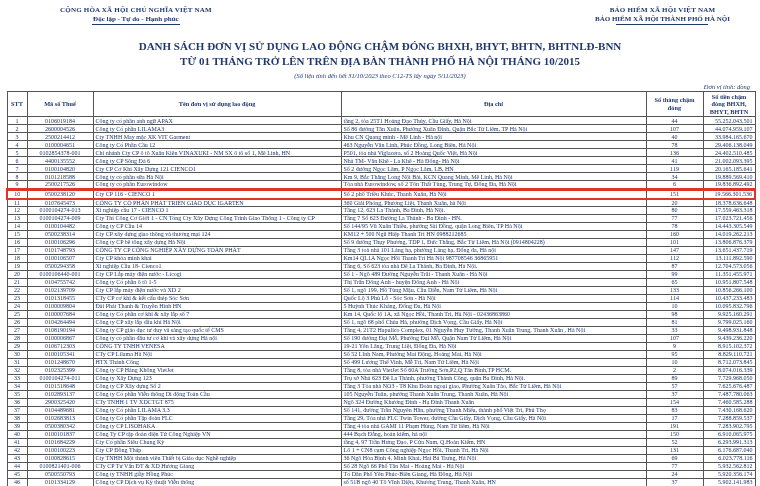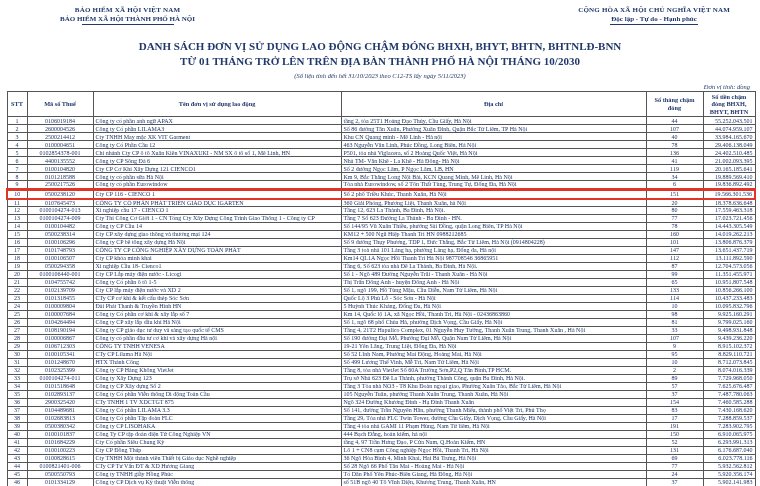--- a/index.html
+++ b/index.html
@@ -44,34 +44,34 @@
   tr.highlight td:first-child { border-left:2px solid var(--hl,#e03427); }
   tr.highlight td:last-child { border-right:2px solid var(--hl,#e03427); }
 </style>
 </head>
 <body>
 
 <div class="page">
 
   <div class="top-header">
     <div class="org-block">
+      <div class="org-line1">CỘNG HÒA XÃ HỘI CHỦ NGHĨA VIỆT NAM</div>
+      <div class="org-line2">Độc lập - Tự do - Hạnh phúc</div>
+      <div class="motto-underline"></div>
+    </div>
+    <div class="org-block">
       <div class="org-line1">BẢO HIỂM XÃ HỘI VIỆT NAM</div>
       <div class="org-line2">BẢO HIỂM XÃ HỘI THÀNH PHỐ HÀ NỘI</div>
       <div class="org-underline"></div>
     </div>
-    <div class="org-block">
-      <div class="org-line1">CỘNG HÒA XÃ HỘI CHỦ NGHĨA VIỆT NAM</div>
-      <div class="org-line2">Độc lập - Tự do - Hạnh phúc</div>
-      <div class="motto-underline"></div>
-    </div>
   </div>
 
   <div class="doc-title">
     <div class="t1">DANH SÁCH ĐƠN VỊ SỬ DỤNG LAO ĐỘNG CHẬM ĐÓNG BHXH, BHYT, BHTN, BHTNLĐ-BNN</div>
-    <div class="t2">TỪ 01 THÁNG TRỞ LÊN TRÊN ĐỊA BÀN THÀNH PHỐ HÀ NỘI THÁNG 10/2030</div>
+    <div class="t2">TỪ 01 THÁNG TRỞ LÊN TRÊN ĐỊA BÀN THÀNH PHỐ HÀ NỘI THÁNG 10/2015</div>
   </div>
   <div class="doc-subtitle">(Số liệu tính đến hết 31/10/2023 theo C12-TS lấy ngày 5/11/2023)</div>
   <div class="unit-note">Đơn vị tính: đồng</div>
 
   <table class="data">
     <colgroup>
       <col class="c-stt">
         <col class="c-tax">
         <col class="c-name">
       <col class="c-addr">

